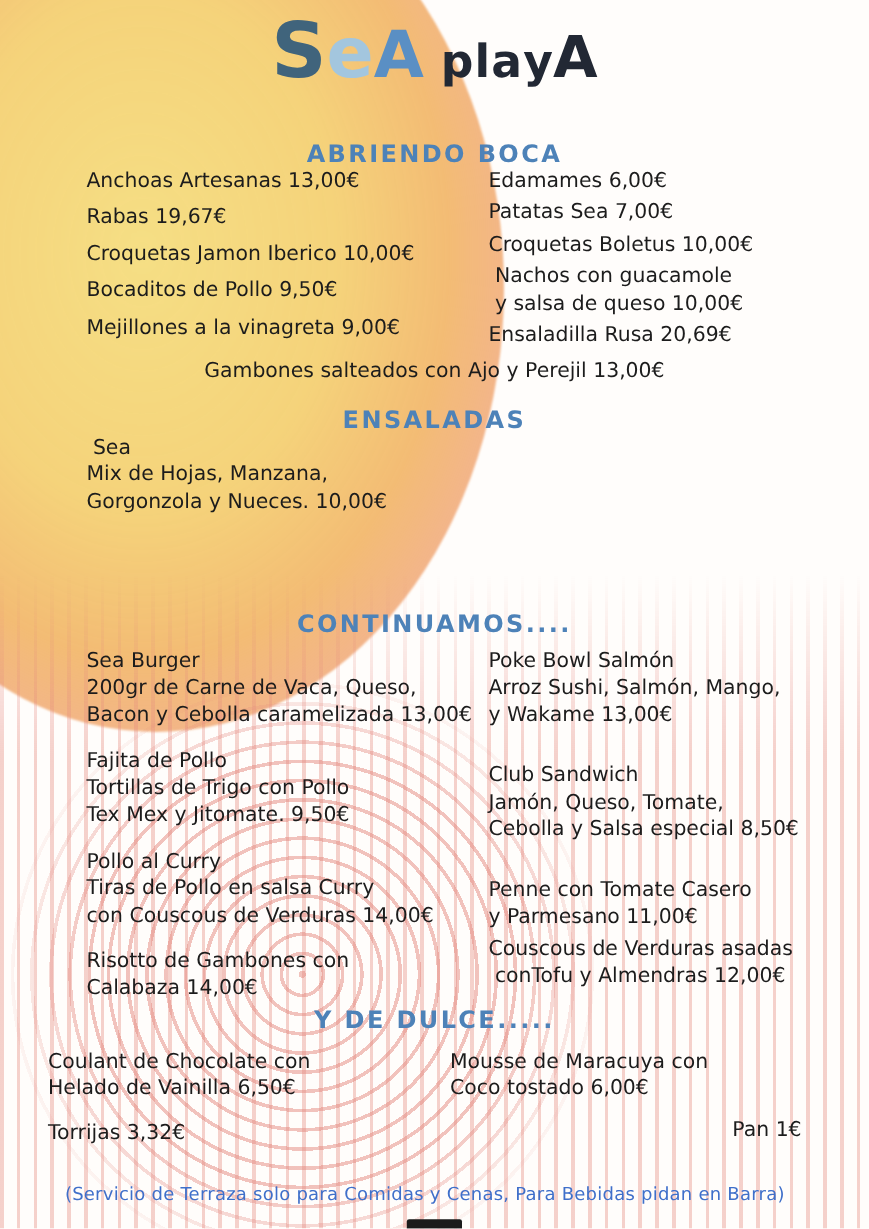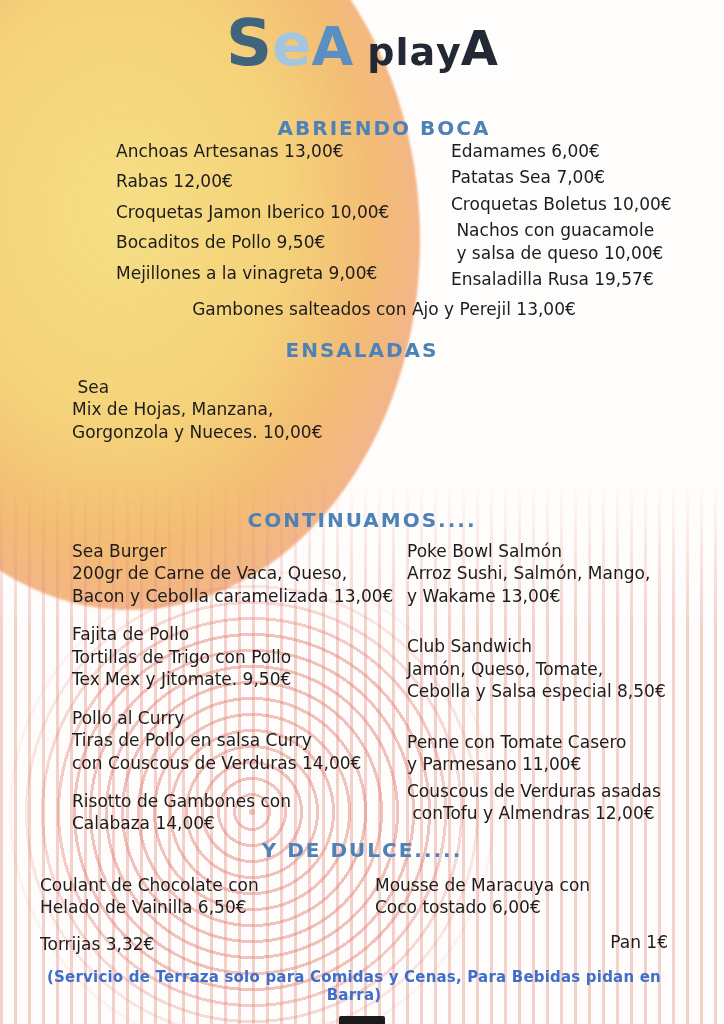--- a/index.html
+++ b/index.html
@@ -36,42 +36,42 @@
   .lg-y{font-size:38px;color:#222834;}
   .lg-a2{font-size:48px;color:#222834;}
 
   .section{position:absolute;left:0;right:0;}
   .sec-title{margin:0;text-align:center;color:#4d82b8;font-size:20px;font-weight:600;letter-spacing:2px;}
   .columns{display:flex;padding:0 24px 0 72px;}
   .col-l{width:335px;flex:0 0 335px;}
   .col-r{flex:1;}
   .item{margin:0;font-size:17px;line-height:1.32;white-space:pre-wrap;}
 
-  .sec-abriendo{top:116px;padding-left:44px;}
+  .sec-abriendo{top:116px;}
   .sec-abriendo .columns{}
   .sec-abriendo .col-l .item{margin-bottom:8px;}
   .sec-abriendo .col-r .item{margin-bottom:4px;}
   .centered-line{margin:4px 0 0;text-align:center;font-size:17px;}
 
   .sec-ensaladas{top:338px;}
-  .sec-ensaladas .columns{margin-top:14px;}
+  .sec-ensaladas .columns{}
 
   .sec-continuamos{top:508px;}
   .sec-continuamos .columns{margin-top:8px;}
   .sec-continuamos .col-l .item{margin-bottom:16px;}
   .sec-continuamos .col-r .item{margin-bottom:28px;}
   .sec-continuamos .col-r .item:nth-of-type(3){margin-bottom:4px;}
 
   .sec-dulce{top:838px;}
   .sec-dulce .columns{margin-top:12px;padding-left:40px;}
   .sec-dulce .col-l .item{margin-bottom:14px;}
   .pan-price{position:absolute;top:94px;right:56px;font-size:17px;margin:0;}
 
   .footer-note{position:absolute;left:0;right:16px;bottom:20px;text-align:center;color:#3f6fca;
-    font-size:15px;font-weight:bold;letter-spacing:0.2px;padding:0 18px;margin:0;}
+    font-size:15px;font-weight:normal;letter-spacing:0.2px;padding:0 18px;margin:0;}
   .scan-mark{position:absolute;bottom:0;left:50%;transform:translateX(-50%);
     width:46px;height:8px;background:#1b1b1b;border-radius:2px 2px 0 0;}
 </style>
 </head>
 <body>
 
 <div class="page">
 
   <div class="bg blob"></div>
   <div class="bg arcs"></div>
@@ -84,32 +84,32 @@
     <span class="lg-pla">pla</span>
     <span class="lg-y">y</span>
     <span class="lg-a2">A</span>
   </div>
 
   <section class="section sec-abriendo">
     <h2 class="sec-title">ABRIENDO BOCA</h2>
     <div class="columns">
       <div class="col-l">
         <p class="item">Anchoas Artesanas 13,00€</p>
-        <p class="item">Rabas 12,00€</p>
+        <p class="item">Rabas 19,67€</p>
         <p class="item">Croquetas Jamon Iberico 10,00€</p>
         <p class="item">Bocaditos de Pollo 9,50€</p>
         <p class="item">Mejillones a la vinagreta 9,00€</p>
       </div>
       <div class="col-r">
         <p class="item">Edamames 6,00€</p>
         <p class="item">Patatas Sea 7,00€</p>
         <p class="item">Croquetas Boletus 10,00€</p>
         <p class="item"> Nachos con guacamole
  y salsa de queso 10,00€</p>
-        <p class="item">Ensaladilla Rusa 19,57€</p>
+        <p class="item">Ensaladilla Rusa 20,69€</p>
       </div>
     </div>
     <p class="centered-line">Gambones salteados con Ajo y Perejil 13,00€</p>
   </section>
 
   <section class="section sec-ensaladas">
     <h2 class="sec-title">ENSALADAS</h2>
     <div class="columns">
       <div class="col-l">
         <p class="item"> Sea

